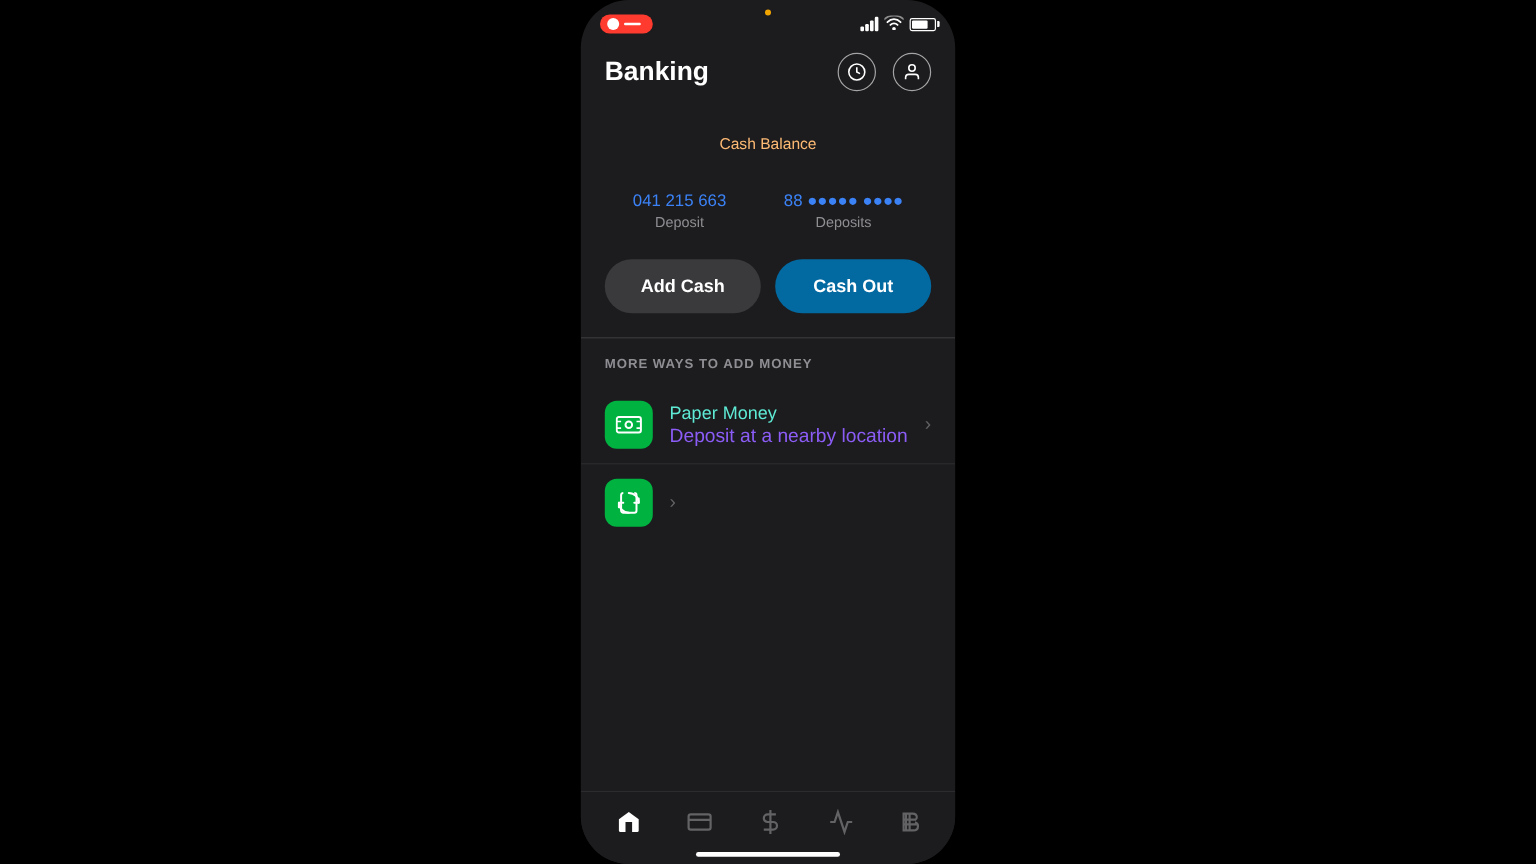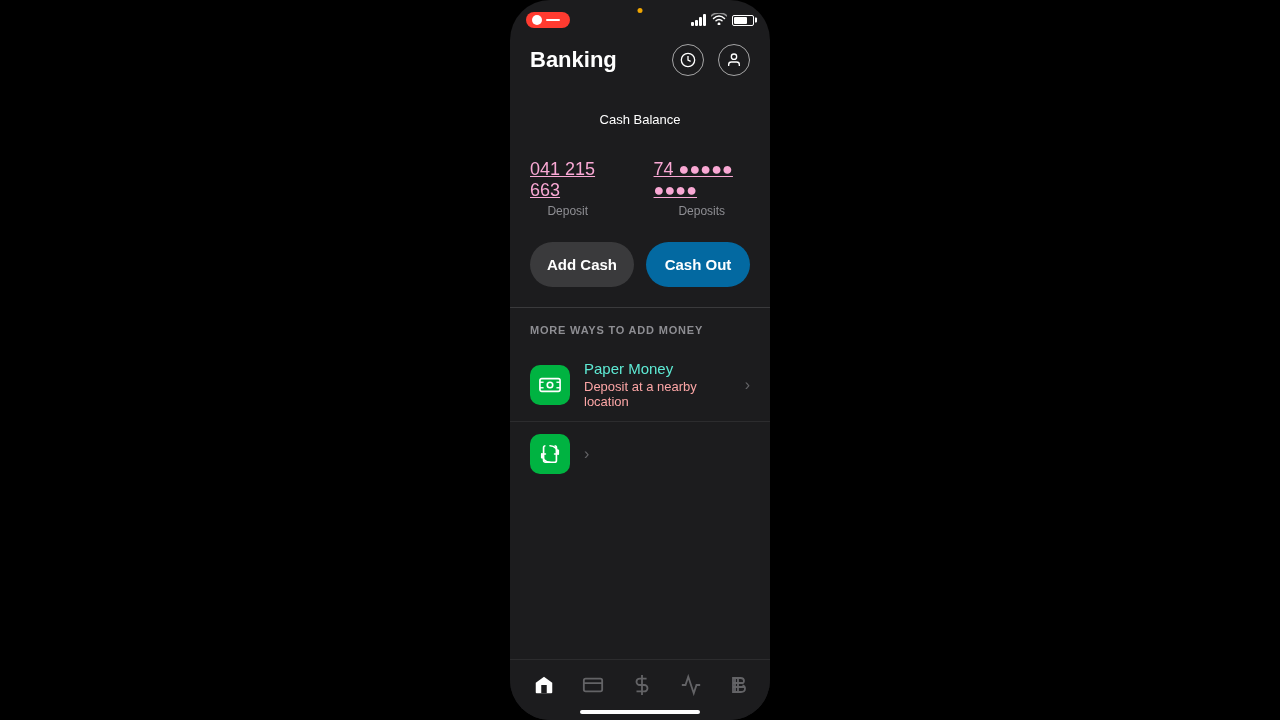--- a/index.html
+++ b/index.html
@@ -6,21 +6,21 @@
     body {
       background: #000;
       width: 1280px;
       height: 720px;
       display: flex;
       align-items: center;
       justify-content: center;
       font-family: -apple-system, BlinkMacSystemFont, 'Segoe UI', sans-serif;
     }
     .phone-container {
-      width: 260px;
+      width: 312px;
       height: 720px;
       background: #1c1c1e;
       border-radius: 40px;
       overflow: hidden;
       display: flex;
       flex-direction: column;
       position: relative;
     }
     
     .status-bar {
@@ -148,43 +148,42 @@
       align-items: center;
       padding: 20px 20px 16px;
     }
     .balance-amount {
       color: white;
       font-size: 48px;
       font-weight: 700;
       letter-spacing: -1px;
     }
     .balance-label {
-      color: #ffffff;
+      color: #fdba74;
       font-size: 13px;
       margin-top: 4px;
     }
 
     
     .account-info {
       display: flex;
       justify-content: center;
       gap: 48px;
       padding: 16px 20px 20px;
     }
     .account-item {
       display: flex;
       flex-direction: column;
       align-items: center;
       gap: 3px;
     }
     .account-value {
-      color: #f9a8d4;
-      font-size: 18px;
+      color: #3b82f6;
+      font-size: 14px;
       font-weight: 500;
-      text-decoration: underline;
     }
     .account-type {
       color: #8e8e93;
       font-size: 12px;
     }
 
     
     .action-buttons {
       display: flex;
       gap: 12px;
@@ -250,22 +249,22 @@
     }
     .list-text {
       flex: 1;
     }
     .list-title {
       color: #5eead4;
       font-size: 15px;
       font-weight: 500;
     }
     .list-subtitle {
-      color: #fca5a5;
-      font-size: 13px;
+      color: #8b5cf6;
+      font-size: 16px;
       margin-top: 2px;
     }
     .chevron {
       color: #636366;
       font-size: 16px;
     }
 
     
     .bottom-nav {
       position: absolute;
@@ -367,21 +366,21 @@
     <div class="balance-section">
       <span class="balance-label">Cash Balance</span>
     </div>
 
     <div class="account-info">
       <div class="account-item">
         <span class="account-value">041 215 663</span>
         <span class="account-type">Deposit</span>
       </div>
       <div class="account-item">
-        <span class="account-value">74 ●●●●● ●●●●</span>
+        <span class="account-value">88 ●●●●● ●●●●</span>
         <span class="account-type">Deposits</span>
       </div>
     </div>
 
     <div class="action-buttons">
       <button class="action-btn btn-add-cash">Add Cash</button>
       <button class="action-btn btn-cash-out">Cash Out</button>
     </div>
 
     <div class="divider"></div>

